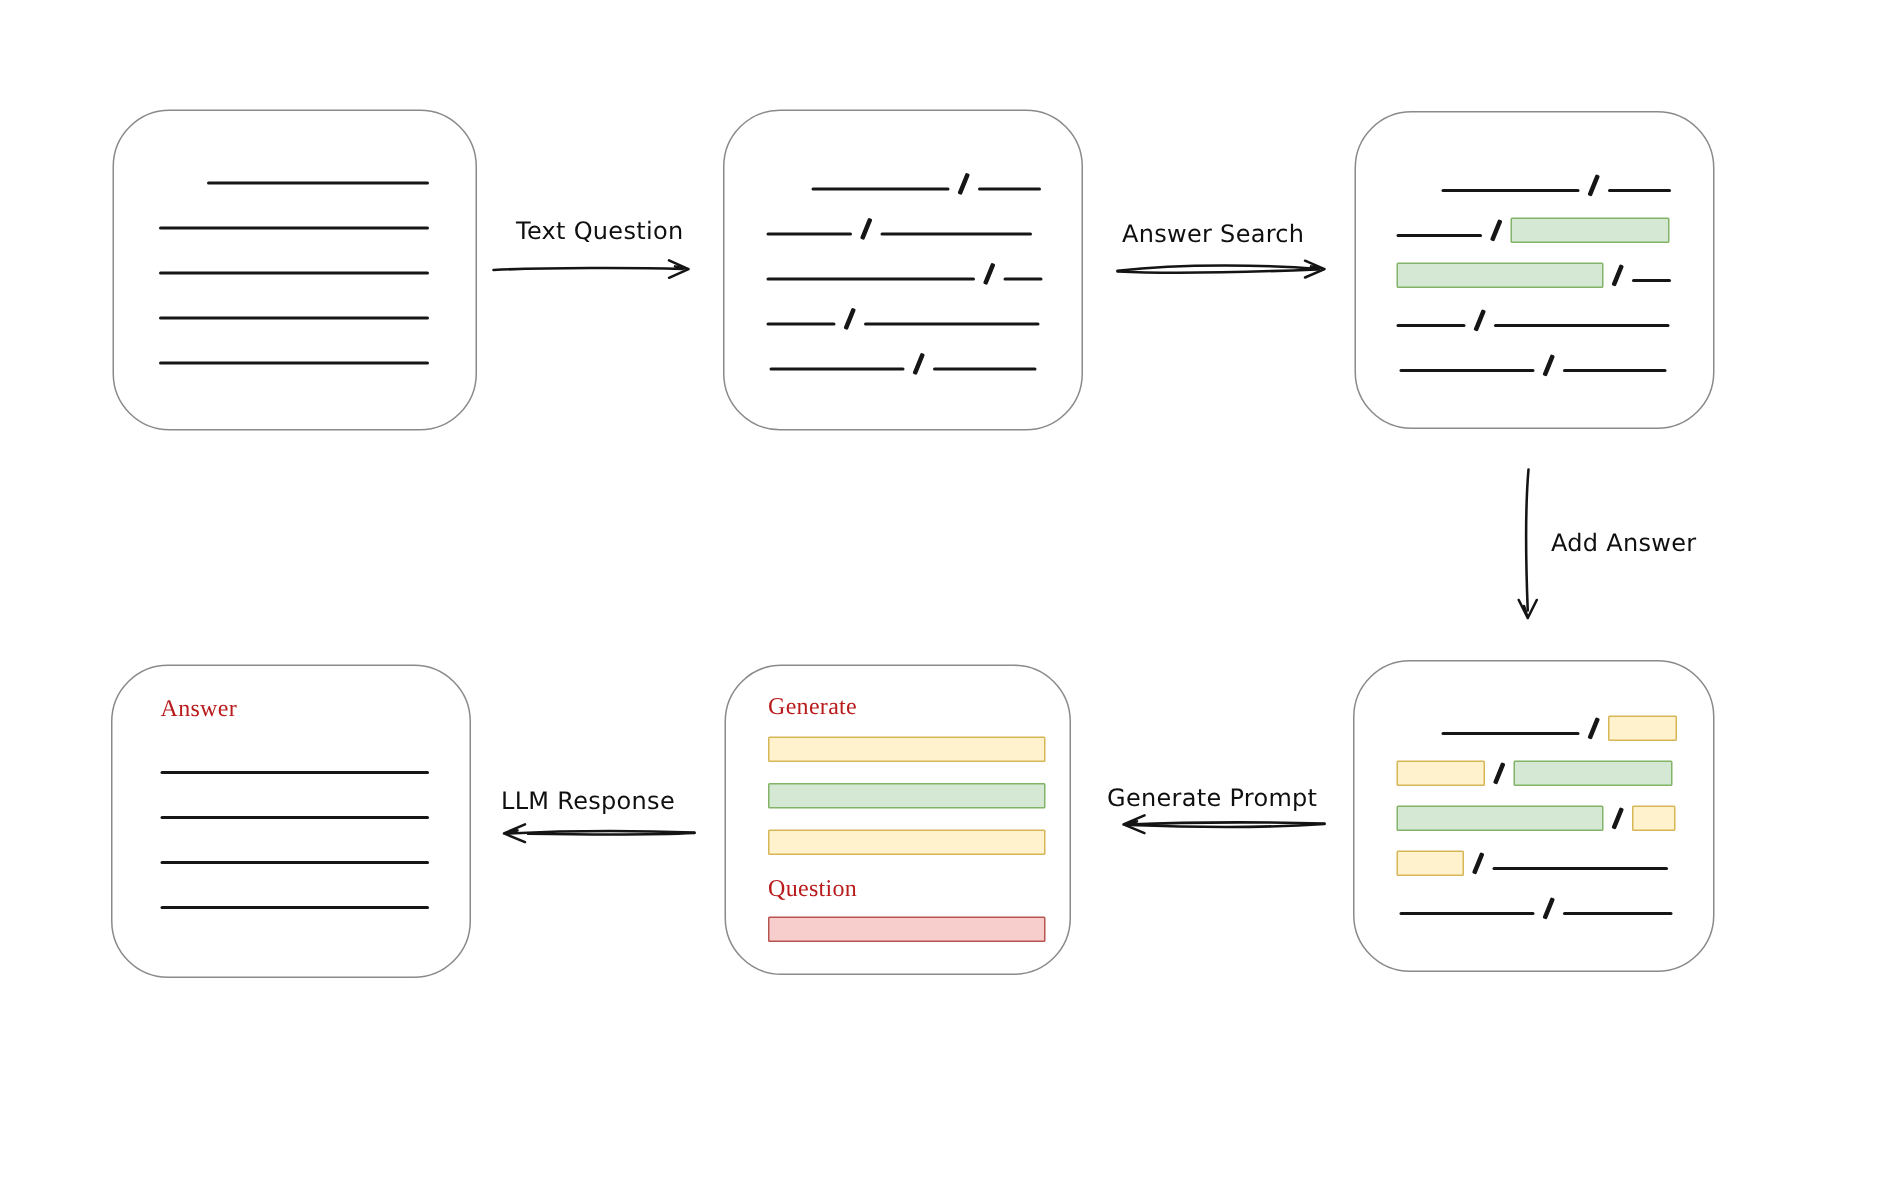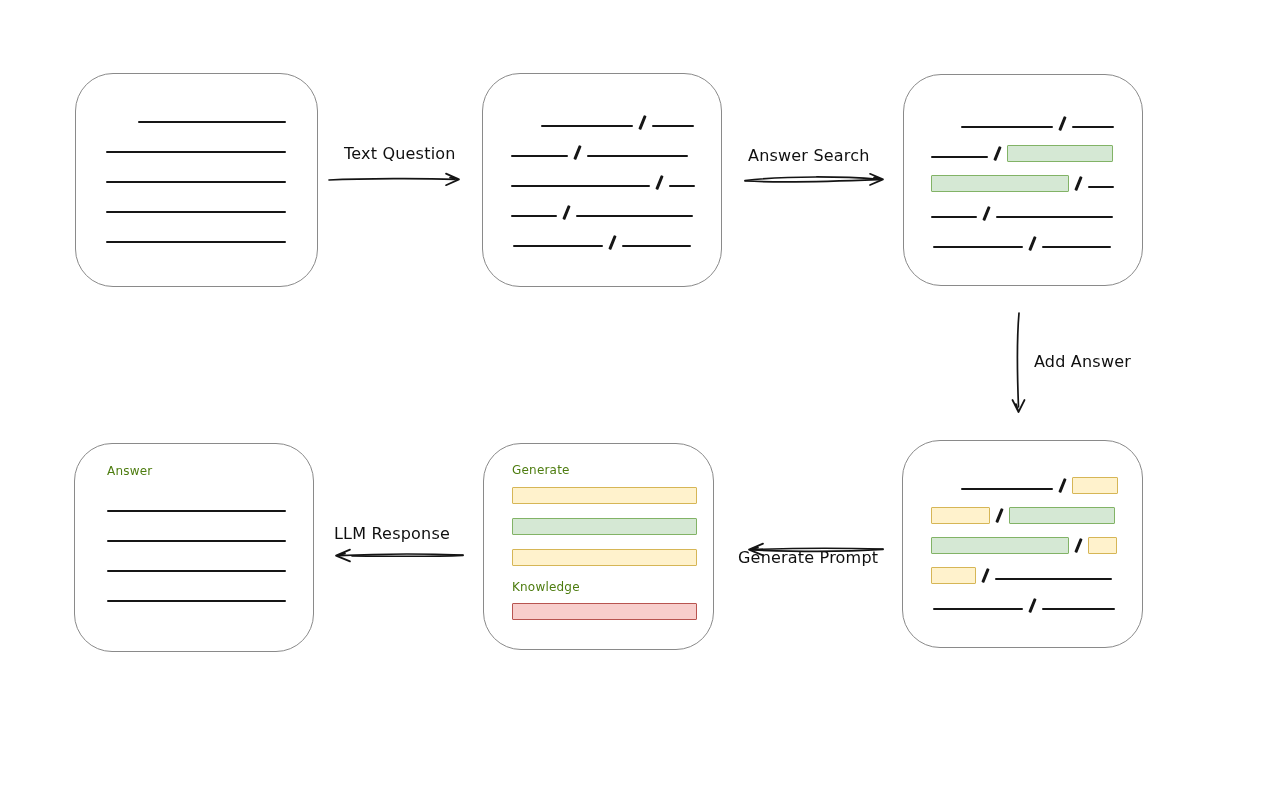--- a/index.html
+++ b/index.html
@@ -15,21 +15,21 @@
   .seg-row{display:flex;align-items:flex-end;height:30px;}
   .h-line{height:2px;background:#161616;margin-bottom:4px;border-radius:1px;}
   .slash{width:2.6px;height:15px;background:#161616;transform:rotate(22deg);margin:0 8px 1px 8px;border-radius:1px;}
   .crect{height:15px;border:1.6px solid;box-sizing:content-box;margin-bottom:0px;border-radius:1px;}
   .crect.green{background:var(--green_fill);border-color:var(--green_border);}
   .crect.yellow{background:var(--yellow_fill);border-color:var(--yellow_border);}
   .pbar{width:183px;height:15px;border:1.6px solid;border-radius:1px;margin-bottom:14px;}
   .pbar.yellow{background:var(--yellow_fill);border-color:var(--yellow_border);}
   .pbar.green{background:var(--green_fill);border-color:var(--green_border);}
   .pbar.red{background:var(--red_fill);border-color:var(--red_border);}
-  .box-label{font-size:12px;font-weight:500;color:#4d7c0f;letter-spacing:.2px;}
+  .box-label{font-size:16px;font-weight:500;color:#b91c1c;letter-spacing:.2px;font-family:Liberation Serif, serif;}
   .arrow-label{position:absolute;font-size:16px;font-weight:500;color:#0f0f0f;white-space:nowrap;letter-spacing:.2px;}
   .arrow-svg{position:absolute;overflow:visible;}
   .arrow-svg path{fill:none;stroke:#141414;stroke-width:1.7;stroke-linecap:round;stroke-linejoin:round;}
   .caption{position:absolute;left:700px;top:685px;width:560px;text-align:center;
     font-size:17.5px;font-weight:500;color:#0d0d0d;letter-spacing:.2px;}
 </style>
 </head>
 <body>
 
 <div class="canvas">
@@ -156,36 +156,36 @@
           <div class="h-line" style="width: 117px;"></div>
         </div>
         <div class="seg-row" style="margin-left: 2px;">
           <div class="h-line" style="width: 90px;"></div>
           <div class="slash"></div>
           <div class="h-line" style="width: 73px;"></div>
         </div>
       </div>
   </div>
 
-  <div class="arrow-label" style="left:738px;top:548px;">Generate Prompt</div>
+  <div class="arrow-label" style="left:738px;top:522px;">Generate Prompt</div>
   <svg class="arrow-svg" style="left:736px;top:540px;" width="150" height="18" viewBox="0 0 150 18">
     <path d="M147,9 C 100,7.8 52,8.2 16,9.6"></path>
     <path d="M147,9.4 C 100,12.4 60,11.6 17,10"></path>
     <path d="M27,3.6 L13,9.6 L27,15.4 M22,7.6 L13,9.6"></path>
   </svg>
 
   <div class="box" style="left:483px;top:443px;width:231px;height:207px;">
     <div style="padding:19px 0 0 28px;">
       <div class="box-label">Generate</div>
       <div style="margin-top:10px;">
           <div class="pbar yellow"></div>
           <div class="pbar green"></div>
           <div class="pbar yellow"></div>
         </div>
-      <div class="box-label" style="margin-top:0px;">Knowledge</div>
+      <div class="box-label" style="margin-top:0px;">Question</div>
       <div style="margin-top:9px;">
           <div class="pbar red"></div>
         </div>
     </div>
   </div>
 
   <div class="arrow-label" style="left:334px;top:524px;">LLM Response</div>
   <svg class="arrow-svg" style="left:322px;top:546px;" width="144" height="18" viewBox="0 0 144 18">
     <path d="M141,9 C 96,7.4 50,8 17,9.6"></path>
     <path d="M141,9.3 C 110,10.8 70,10.4 30,9.8"></path>

